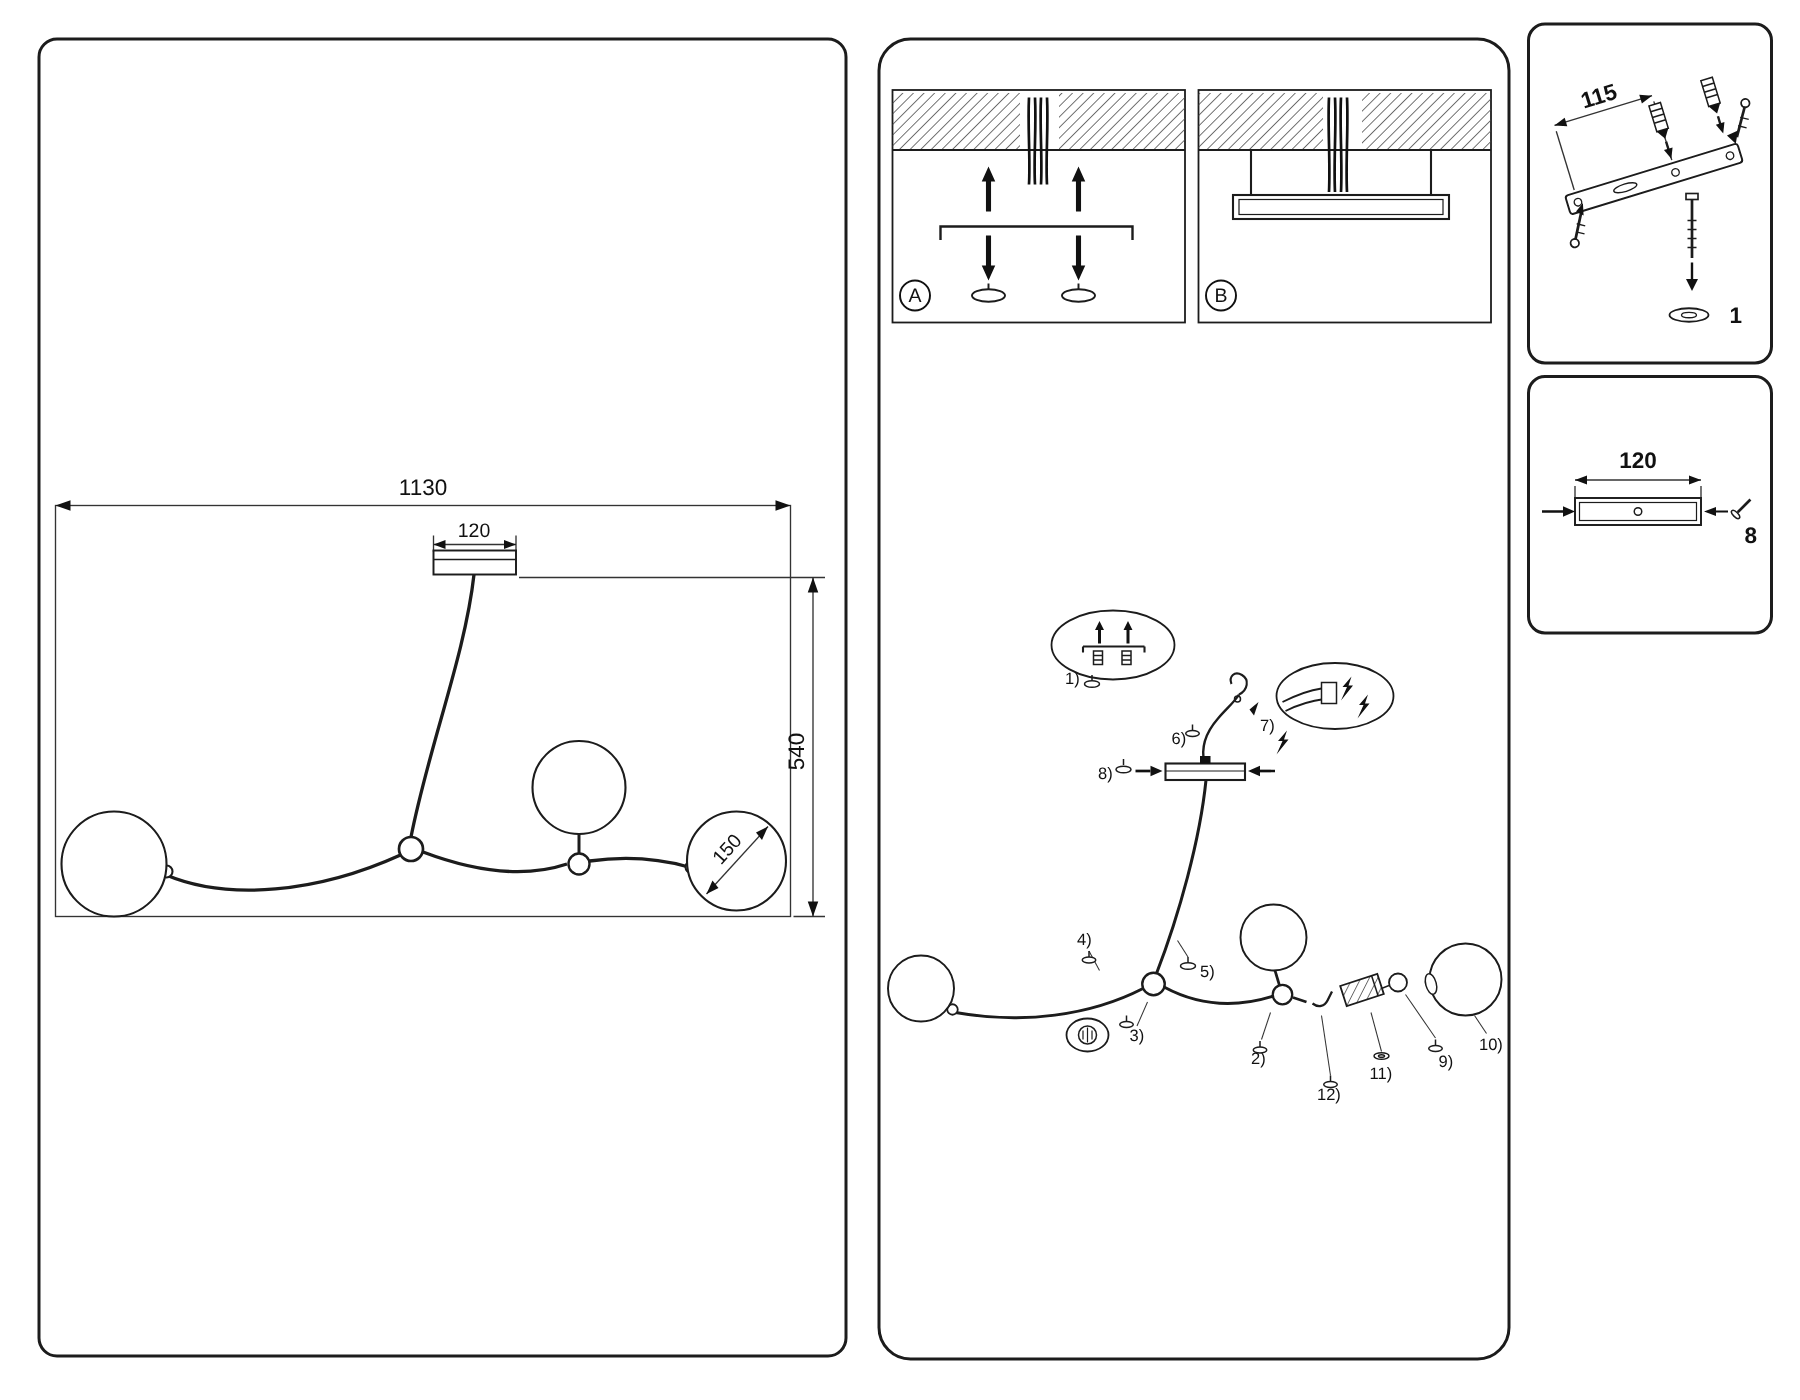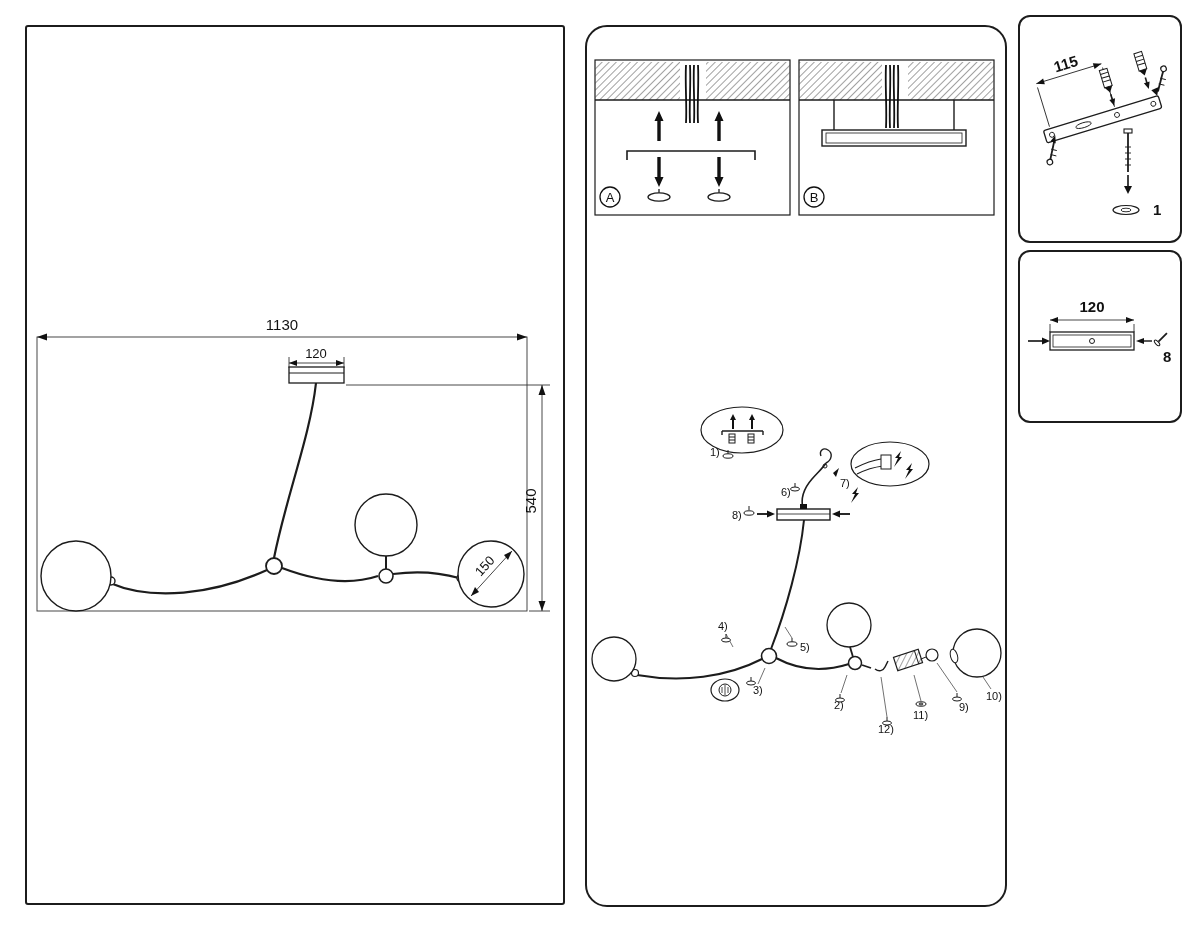--- a/index.html
+++ b/index.html
@@ -1,18 +1,18 @@
 <!DOCTYPE html>
 <html><head>
 <meta charset="utf-8">
 <style>
   html,body{margin:0;padding:0;background:#fff;}
   body{width:1200px;height:933px;position:relative;font-family:"Liberation Sans",sans-serif;}
   .panel{position:absolute;border:2px solid #1c1c1c;background:#fff;box-sizing:border-box;}
-  #panel-left{left:25px;top:25px;width:540px;height:880px;border-radius:3px;}
+  #panel-left{left:25px;top:25px;width:540px;height:880px;border-radius:13px;}
   #panel-middle{left:585px;top:25px;width:422px;height:882px;border-radius:22px;}
   #panel-rt{left:1018px;top:15px;width:164px;height:228px;border-radius:12px;}
   #panel-rb{left:1018px;top:250px;width:164px;height:173px;border-radius:12px;}
   svg{display:block;width:100%;height:100%;}
   text{fill:#111;}
   .dim{font-size:15px;}
   .dimsm{font-size:13px;}
   .dimb{font-size:15px;font-weight:bold;}
   .part{font-size:11px;}
   .circ{font-size:13px;}

